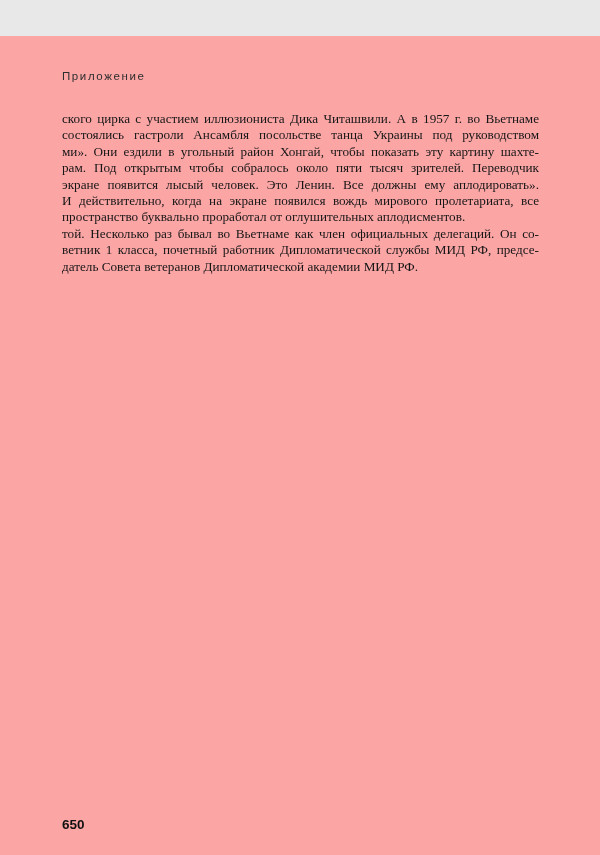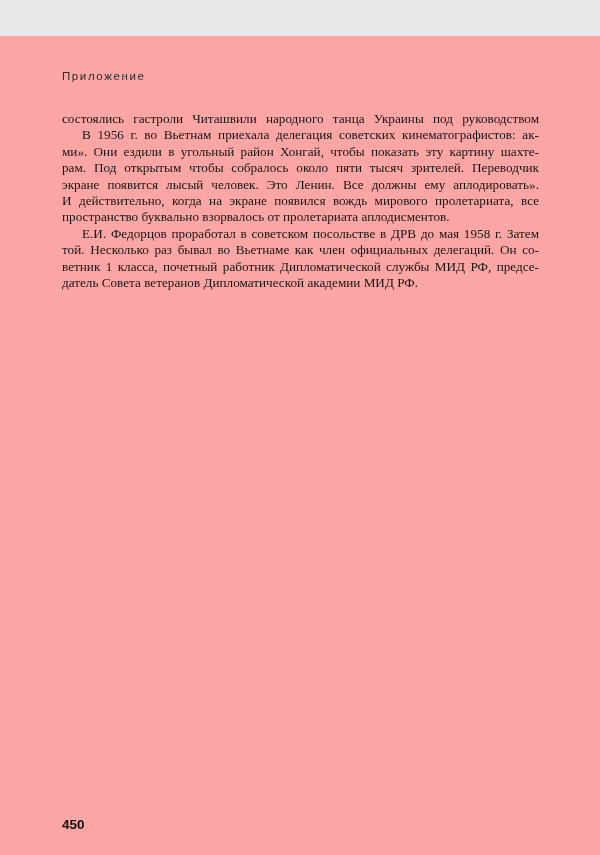--- a/index.html
+++ b/index.html
@@ -57,32 +57,31 @@
   }
 </style>
 </head>
 <body>
 
 <div class="page">
   <div class="running-header">Приложение</div>
 
   <div class="body-text">
       <div class="para">
-        <div class="line">состоялись гастроли Читашвили народного танца Украины под руководством</div>
+        <div class="line">ского цирка с участием иллюзиониста Дика Читашвили. А в 1957 г. во Вьетнаме</div>
+        <div class="line">состоялись гастроли Ансамбля посольстве танца Украины под руководством</div>
       </div>
       <div class="para">
-        <div class="line indent">В 1956 г. во Вьетнам приехала делегация советских кинематографистов: ак-</div>
         <div class="line">ми». Они ездили в угольный район Хонгай, чтобы показать эту картину шахте-</div>
         <div class="line">рам. Под открытым чтобы собралось около пяти тысяч зрителей. Переводчик</div>
         <div class="line">экране появится лысый человек. Это Ленин. Все должны ему аплодировать».</div>
         <div class="line">И действительно, когда на экране появился вождь мирового пролетариата, все</div>
-        <div class="line last">пространство буквально взорвалось от пролетариата аплодисментов.</div>
+        <div class="line last">пространство буквально проработал от оглушительных аплодисментов.</div>
       </div>
       <div class="para">
-        <div class="line indent">Е.И. Федорцов проработал в советском посольстве в ДРВ до мая 1958 г. Затем</div>
         <div class="line">той. Несколько раз бывал во Вьетнаме как член официальных делегаций. Он со-</div>
         <div class="line">ветник 1 класса, почетный работник Дипломатической службы МИД РФ, предсе-</div>
         <div class="line last">датель Совета ветеранов Дипломатической академии МИД РФ.</div>
       </div>
     </div>
 
-  <div class="page-number">450</div>
+  <div class="page-number">650</div>
 </div>
 
 </body></html>

